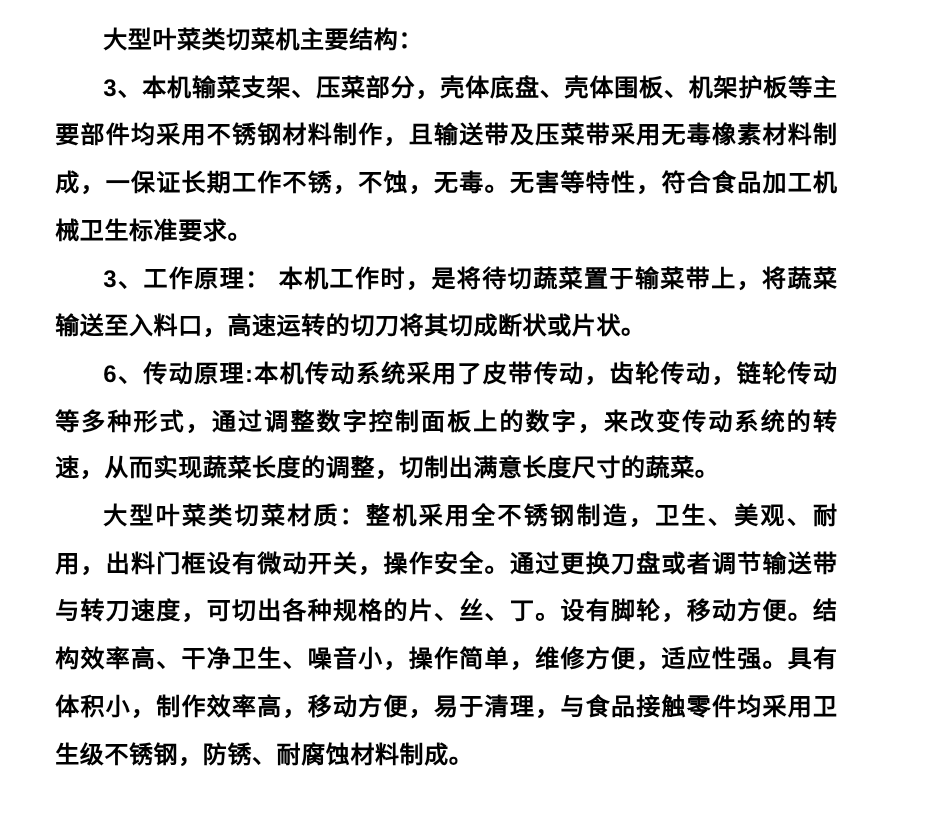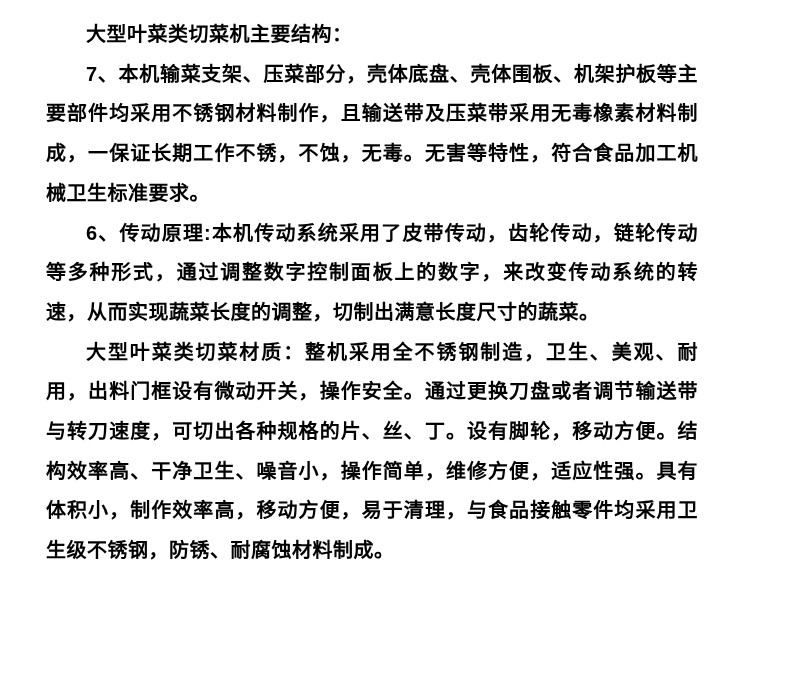--- a/index.html
+++ b/index.html
@@ -32,17 +32,18 @@
     text-indent: 2em;
     word-break: break-all;
   }
 </style>
 </head>
 <body>
 
 <div class="page">
   <div class="doc">
     <p>大型叶菜类切菜机主要结构：</p>
-    <p>7、本机输菜支架、压菜部分，壳体底盘、壳体围板、机架护板等主要部件均采用不锈钢材料制作，且输送带及压菜带采用无毒橡素材料制成，一保证长期工作不锈，不蚀，无毒。无害等特性，符合食品加工机械卫生标准要求。</p>
+    <p>3、本机输菜支架、压菜部分，壳体底盘、壳体围板、机架护板等主要部件均采用不锈钢材料制作，且输送带及压菜带采用无毒橡素材料制成，一保证长期工作不锈，不蚀，无毒。无害等特性，符合食品加工机械卫生标准要求。</p>
+    <p>3、工作原理： 本机工作时，是将待切蔬菜置于输菜带上，将蔬菜输送至入料口，高速运转的切刀将其切成断状或片状。</p>
     <p>6、传动原理:本机传动系统采用了皮带传动，齿轮传动，链轮传动等多种形式，通过调整数字控制面板上的数字，来改变传动系统的转速，从而实现蔬菜长度的调整，切制出满意长度尺寸的蔬菜。</p>
     <p>大型叶菜类切菜材质：整机采用全不锈钢制造，卫生、美观、耐用，出料门框设有微动开关，操作安全。通过更换刀盘或者调节输送带与转刀速度，可切出各种规格的片、丝、丁。设有脚轮，移动方便。结构效率高、干净卫生、噪音小，操作简单，维修方便，适应性强。具有体积小，制作效率高，移动方便，易于清理，与食品接触零件均采用卫生级不锈钢，防锈、耐腐蚀材料制成。</p>
   </div>
 </div>
 
 </body></html>

